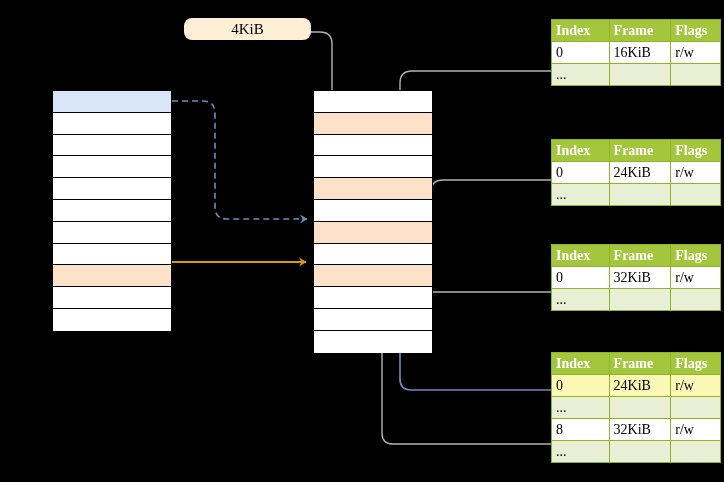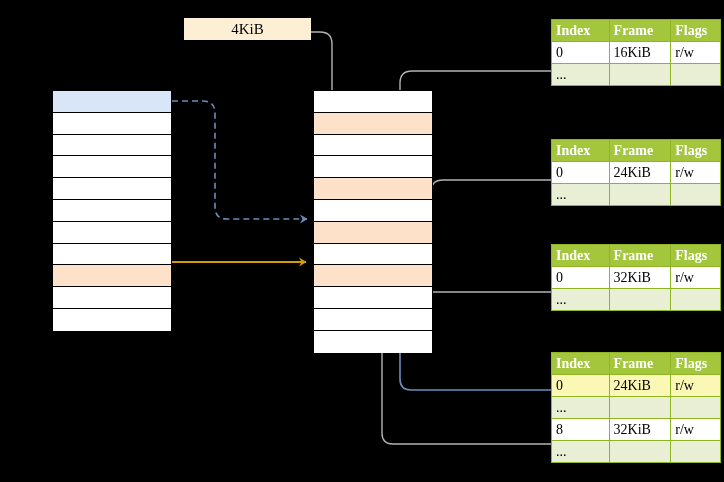--- a/index.html
+++ b/index.html
@@ -48,20 +48,21 @@
     left: 184px;
     top: 18px;
     width: 127px;
     height: 22px;
     background: #fdefd4;
     color: #000000;
     font-size: 15px;
     line-height: 22px;
     text-align: center;
     z-index: 3;
+    border-radius: 8px;
   }
 
   
   .frametable {
     position: absolute;
     left: 551px;
     width: 170px;
     border-collapse: collapse;
     border: 1px solid #8FB524;
     background: #ffffff;

